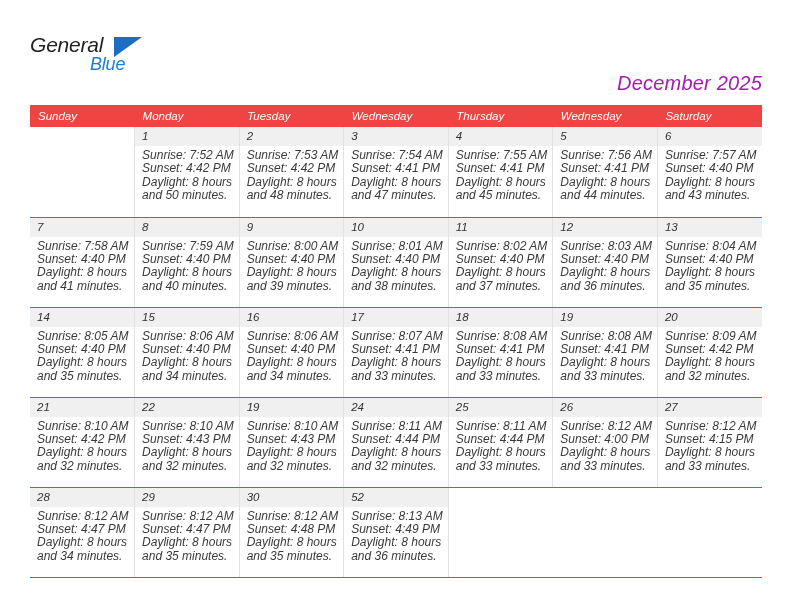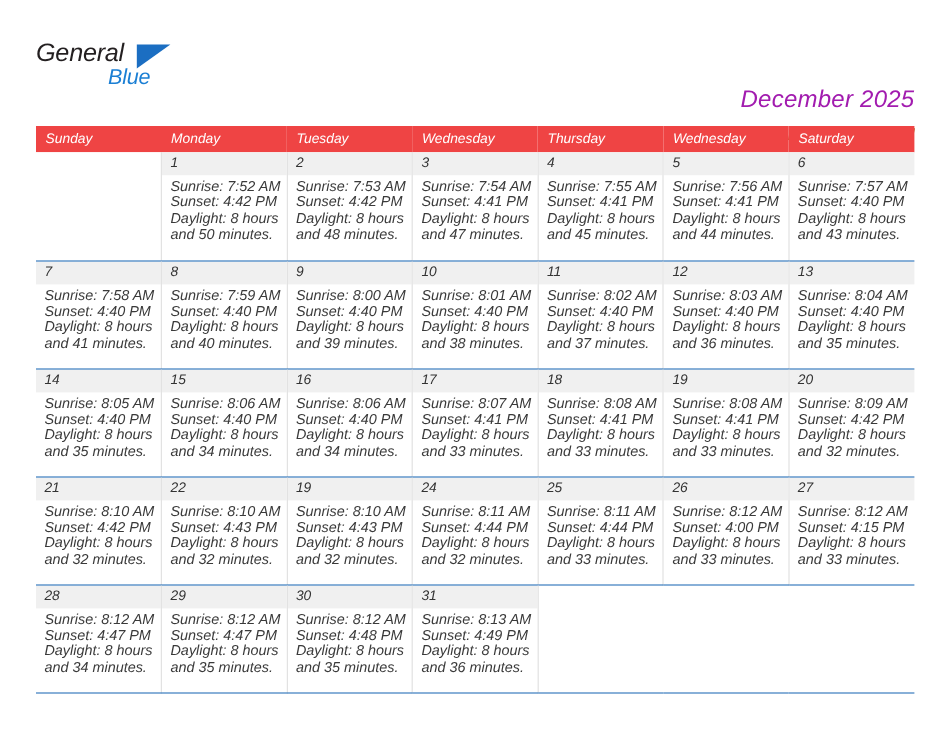--- a/index.html
+++ b/index.html
@@ -446,21 +446,21 @@
           <td class="">
             <span class="daynum">30</span>
             <div class="cell-body">
               <div>Sunrise: 8:12 AM</div>
               <div>Sunset: 4:48 PM</div>
               <div>Daylight: 8 hours</div>
               <div>and 35 minutes.</div>
             </div>
           </td>
           <td class="">
-            <span class="daynum">31</span>
+            <span class="daynum">52</span>
             <div class="cell-body">
               <div>Sunrise: 8:13 AM</div>
               <div>Sunset: 4:49 PM</div>
               <div>Daylight: 8 hours</div>
               <div>and 36 minutes.</div>
             </div>
           </td>
           <td class="empty">
             <span class="daynum"></span>
           </td>

